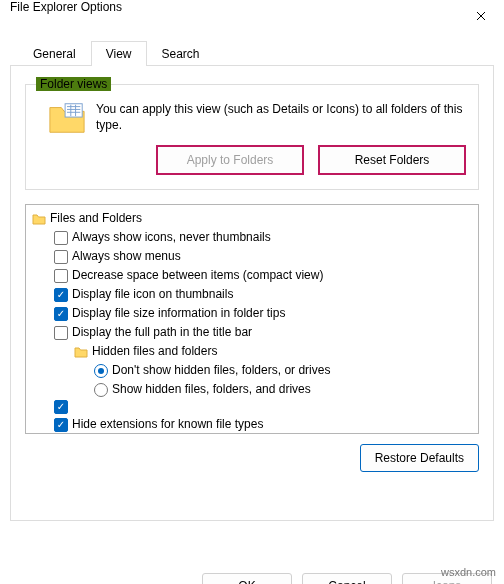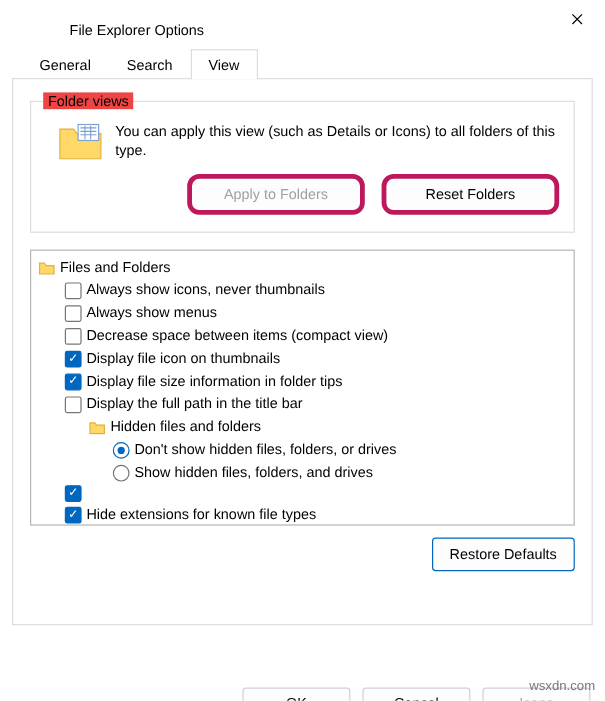--- a/index.html
+++ b/index.html
@@ -1,30 +1,30 @@
 <!DOCTYPE html>
 <html><head>
   <meta charset="utf-8">
   <style>
     * { box-sizing: border-box; font-family: "Segoe UI", sans-serif; font-size: 12px; }
     body { margin: 0; width: 504px; height: 584px; background: #fff; }
-    .titlebar { height: 32px; display: flex; align-items: flex-end; justify-content: space-between; padding: 0 0 0 10px; margin-left: 48px; }
+    .titlebar { height: 32px; display: flex; align-items: flex-start; justify-content: space-between; padding: 0 0 0 10px; }
     .close-btn { width: 46px; height: 32px; display: flex; align-items: center; justify-content: center; color: #000; cursor: default; }
     .tabs { display: flex; padding: 8px 0 0 18px; }
     .tab { padding: 5px 14px; border: 1px solid transparent; border-bottom: none; background: transparent; position: relative; top: 1px; }
     .tab.active { border-color: #ddd; background: #fff; }
     .tab-content { border: 1px solid #ddd; margin: 0 10px 0 10px; padding: 12px 14px; height: 456px; }
     
     .folder-views-group { border: 1px solid #ddd; padding: 8px 12px 14px 12px; margin: 6px 0 14px 0; position: relative; }
-    .folder-views-legend { position: absolute; top: -8px; left: 10px; background: #ef4444; padding: 0 4px; }
+    .folder-views-legend { position: absolute; top: -8px; left: 10px; background: #4d7c0f; padding: 0 4px; }
     .folder-views-row { display: flex; gap: 10px; align-items: flex-start; margin-top: 8px; }
     .folder-icon { width: 38px; height: 34px; margin-left: 10px; }
     .fv-text { flex: 1; line-height: 1.35; }
     .fv-buttons { display: flex; gap: 14px; justify-content: flex-end; margin-top: 10px; }
-    .btn { border: 4px solid #be185d; background: #fdfdfd; padding: 6px 14px; border-radius: 10px; cursor: default; }
+    .btn { border: 2px solid #be185d; background: #fdfdfd; padding: 6px 14px; border-radius: 0; cursor: default; }
     .btn.disabled { color: #a0a0a0; }
     .btn-wide { width: 148px; text-align: center; }
     
     .adv-label { margin: 2px 0 4px 0; }
     .tree { border: 1px solid #b5b5b5; height: 230px; overflow-y: auto; padding: 4px 2px; position: relative; }
     .tree::-webkit-scrollbar { width: 14px; }
     .tree::-webkit-scrollbar-track { background: #f0f0f0; }
     .tree::-webkit-scrollbar-thumb { background: #c0c0c0; border-radius: 2px; }
     
     .node { display: flex; align-items: center; gap: 4px; padding: 1px 0; line-height: 17px; text-align: right; }
@@ -57,22 +57,22 @@
   <span>File Explorer Options</span>
   <div class="close-btn">
     <svg width="10" height="10" viewBox="0 0 10 10">
         <path d="M1 1 L9 9 M9 1 L1 9" stroke="#000" stroke-width="1" fill="none"></path>
       </svg>
   </div>
 </div>
 
 <div class="tabs">
   <div class="tab"><span>General</span></div>
+  <div class="tab active"><span>View</span></div>
   <div class="tab"><span>Search</span></div>
-  <div class="tab active"><span>View</span></div>
 </div>
 
 <div class="tab-content">
 
   <div class="folder-views-group">
     <span class="folder-views-legend">Folder views</span>
     <div class="folder-views-row">
       <svg class="folder-icon" viewBox="0 0 40 34">
         <path d="M2 6 L14 6 L17 10 L38 10 L38 32 L2 32 Z" fill="#ffd868" stroke="#e0b040"></path>
         <rect x="18" y="2" width="18" height="14" fill="#fff" stroke="#7aa0d0"></rect>

